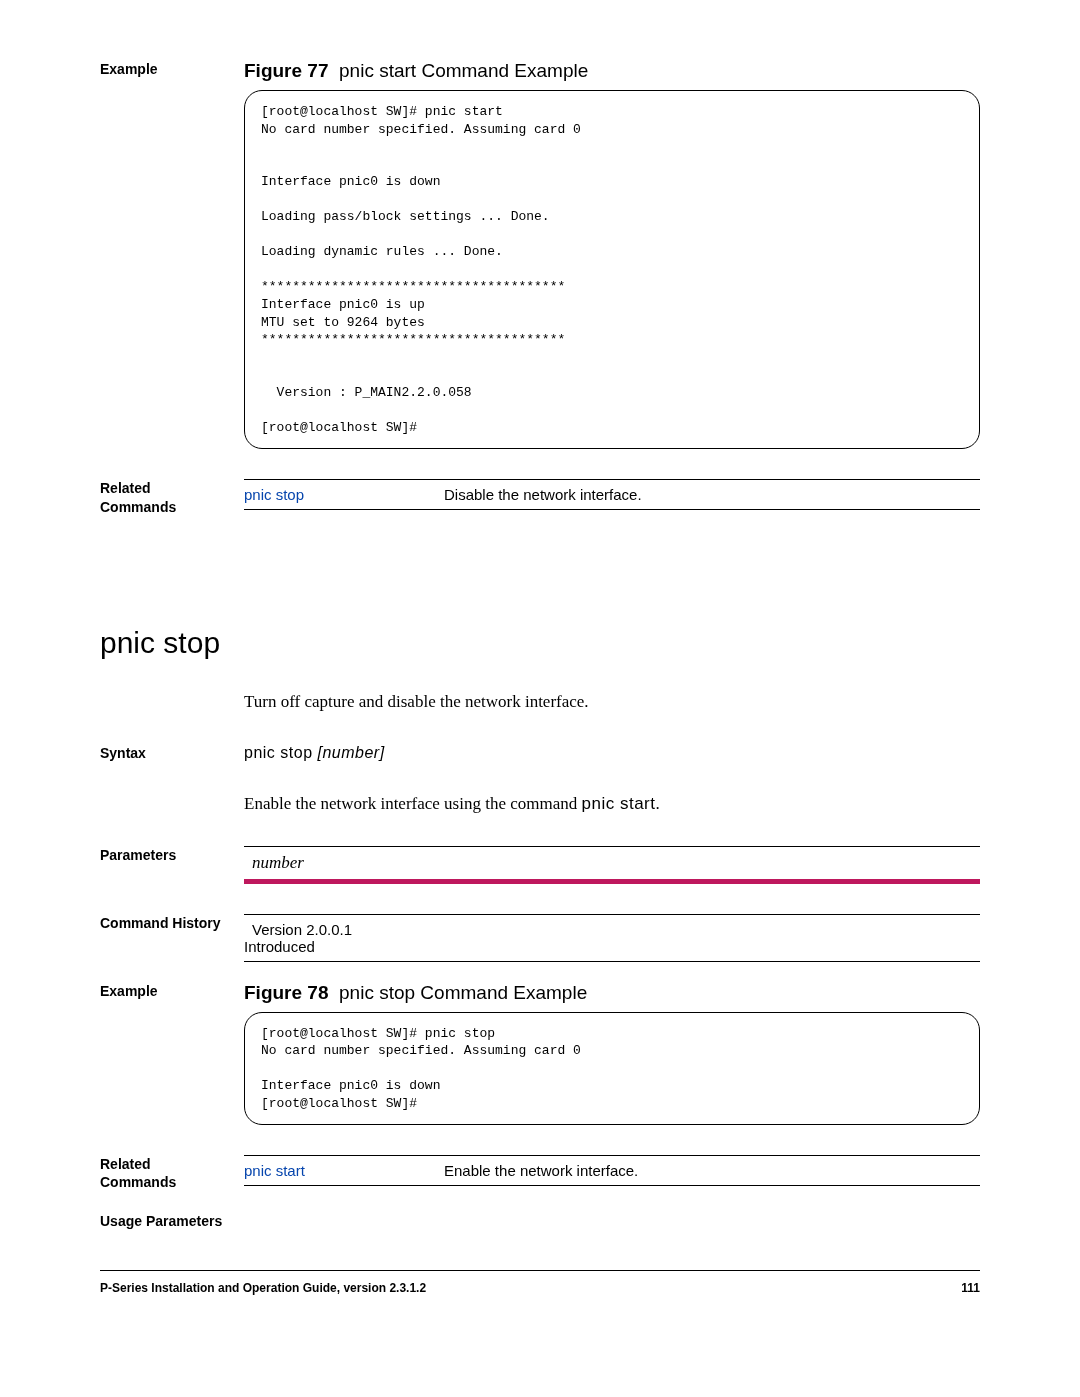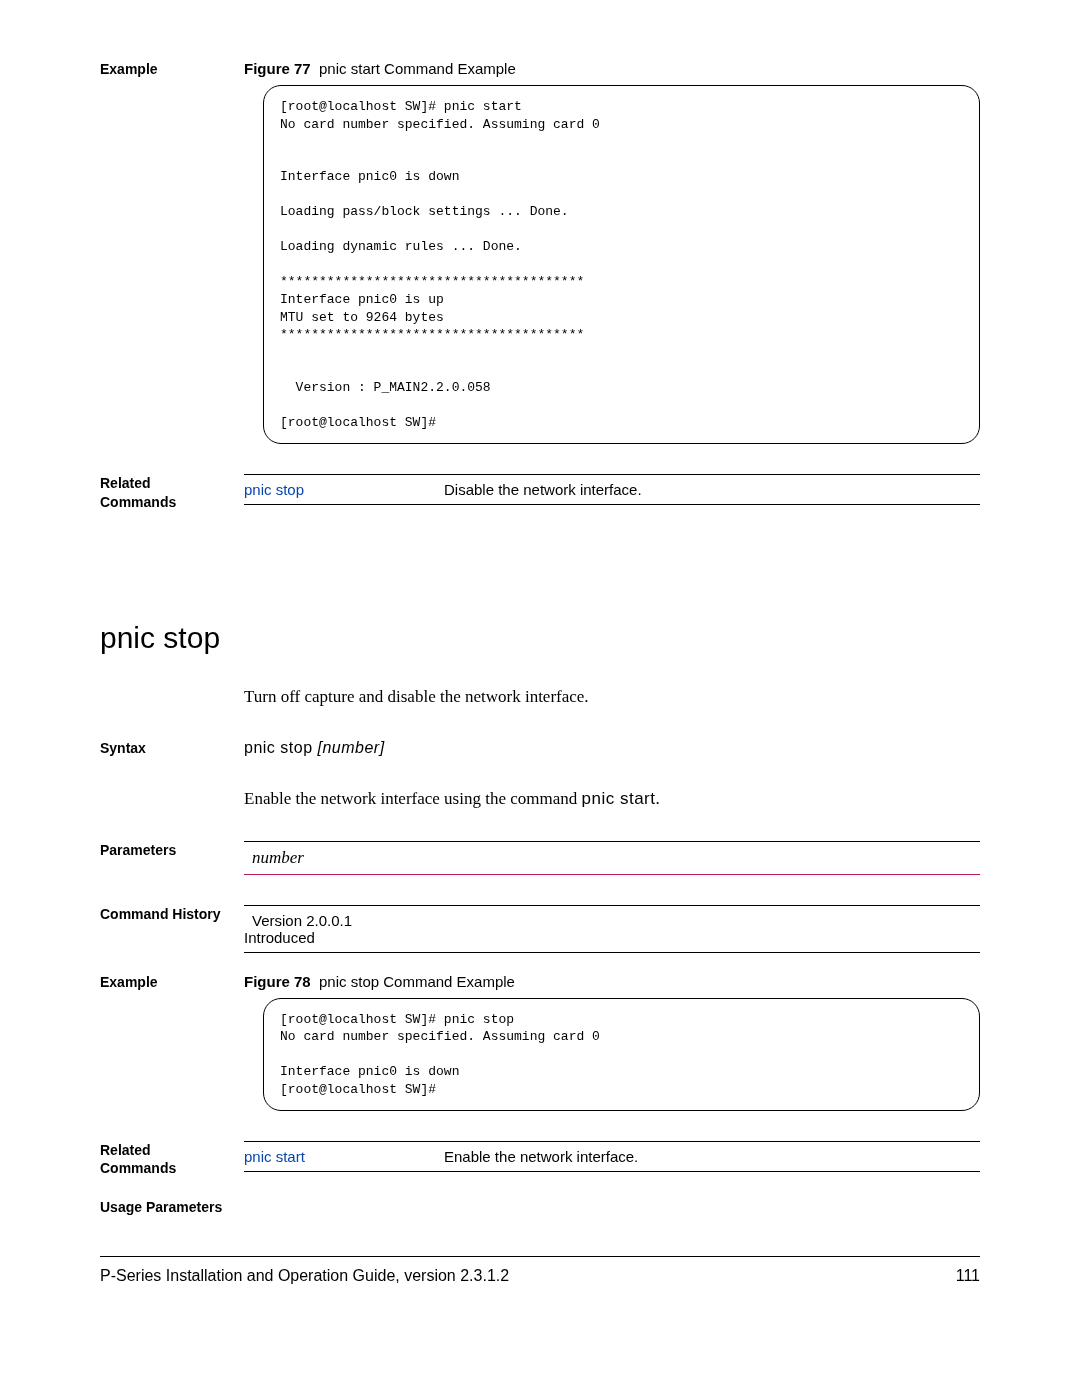--- a/index.html
+++ b/index.html
@@ -22,35 +22,34 @@
     flex-shrink: 0;
     font-weight: bold;
     font-size: 14px;
     padding-right: 14px;
     line-height: 1.3;
   }
   .content-col {
     flex-grow: 1;
   }
   .figure-caption {
-    font-size: 15px;
+    font-size: 19px;
   }
   .figure-caption .bold {
     font-weight: bold;
   }
   .code-box {
     border: 1px solid #000;
     border-radius: 18px;
     padding: 12px 16px;
     font-family: "Courier New", Courier, monospace;
     font-size: 13px;
     white-space: pre;
     margin-top: 8px;
     line-height: 1.35;
-    margin-left: 19px;
   }
   .rel-table {
     width: 100%;
     border-top: 1px solid #000;
     border-bottom: 1px solid #000;
     padding: 6px 0;
     display: flex;
   }
   .rel-cmd {
     color: #0645ad;
@@ -78,21 +77,21 @@
   }
   .syntax-italic {
     font-style: italic;
   }
   .mono-inline {
     font-family: Arial, Helvetica, sans-serif;
     letter-spacing: 0.5px;
   }
   .param-row {
     border-top: 1px solid #000;
-    border-bottom: 1px solid #be185d;
+    border-bottom: 5px solid #be185d;
     display: flex;
     padding: 6px 0;
   }
   .param-name {
     font-style: italic;
     font-family: "Times New Roman", Times, serif;
     font-size: 17px;
     width: 200px;
     padding-left: 8px;
   }
@@ -113,21 +112,22 @@
     padding-left: 8px;
   }
   hr.footer-line {
     border: none;
     border-top: 1px solid #000;
     margin: 40px 0 10px 0;
   }
   .footer {
     display: flex;
     justify-content: space-between;
-    font-size: 16px;
+    font-size: 12px;
+    font-weight: bold;
   }
   .spacer { height: 20px; }
 </style>
 </head>
 <body>
 
 <div class="page">
 
   <div class="section-row">
     <div class="label-col">Example</div>

